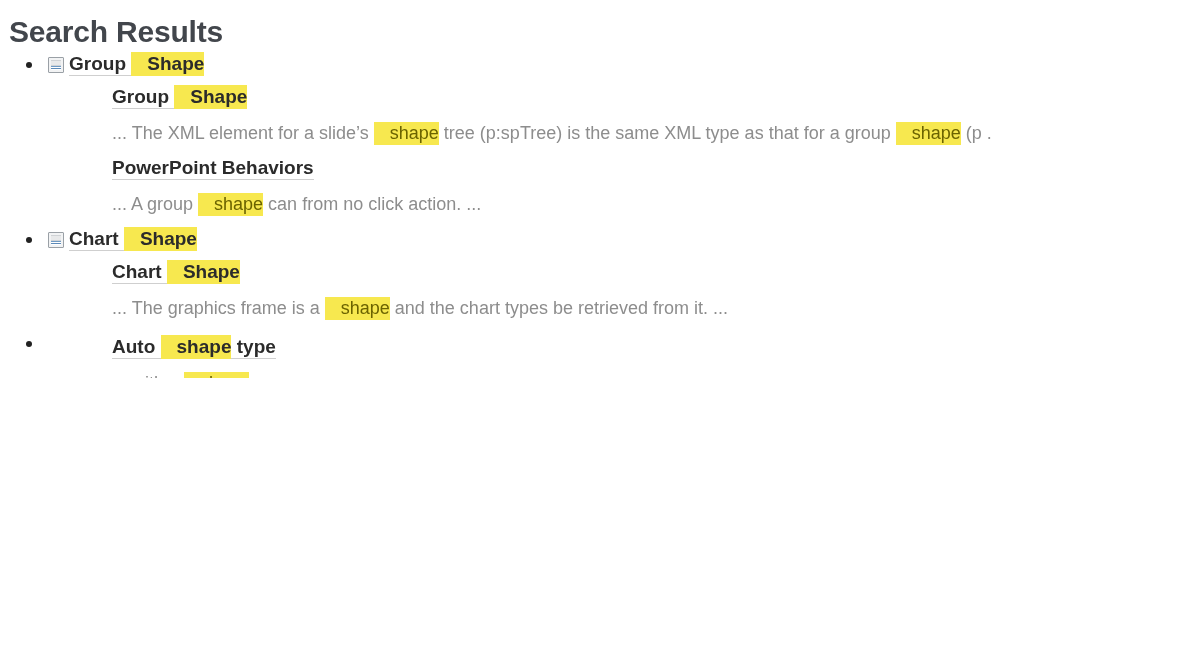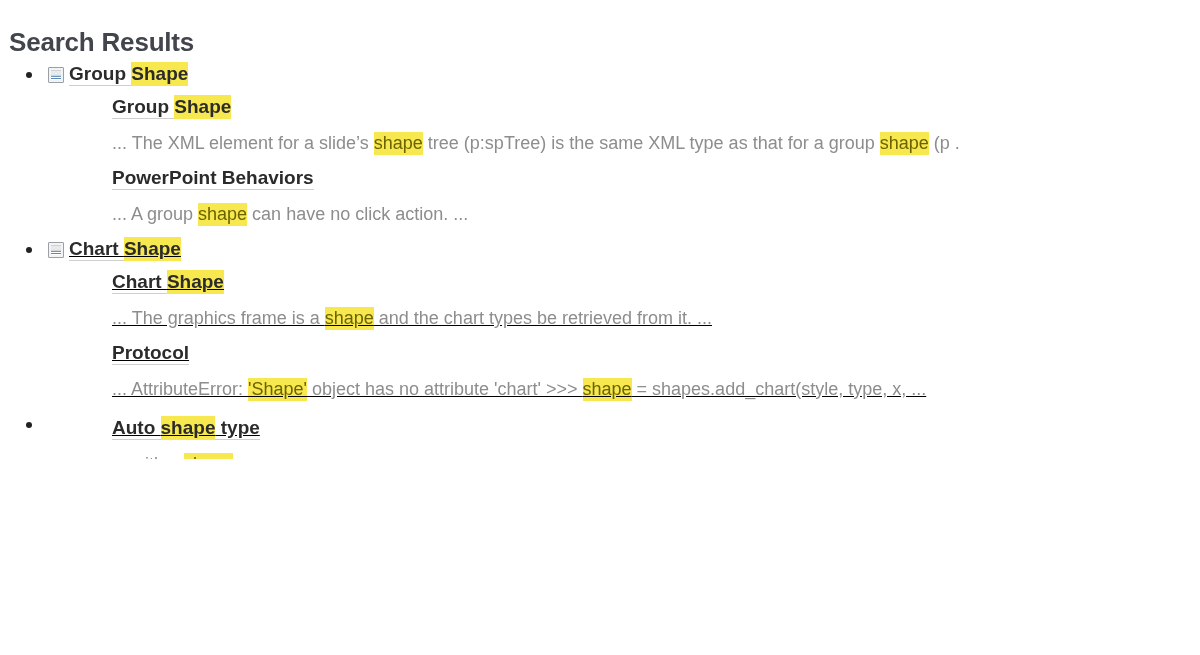--- a/index.html
+++ b/index.html
@@ -19,42 +19,41 @@
     position: relative;
     width: 1200px;
     height: 655px;
     overflow: hidden;
     box-sizing: border-box;
     padding: 0 0 0 0;
   }
 
   .page-title {
     margin: 0;
-    padding: 24px 0 0 9px;
-    font-size: 26px;
+    padding: 14px 0 0 9px;
+    font-size: 30px;
     line-height: 36px;
     font-weight: bold;
     color: #42464c;
     letter-spacing: -0.2px;
   }
 
   ul.results {
     list-style: none;
     margin: 0;
     padding: 0;
   }
 
   li.result-item {
     position: relative;
     margin: 0;
     padding: 0 0 0 48px;
   }
   li.result-item + li.result-item {
     margin-top: 4px;
-    text-decoration: underline;
   }
 
   .bullet-dot {
     position: absolute;
     left: 26px;
     top: 12px;
     width: 6px;
     height: 6px;
     background: #222222;
     border-radius: 50%;
@@ -143,21 +142,21 @@
     font-size: 18px;
     line-height: 34px;
     color: #8d8d8d;
     white-space: nowrap;
     overflow: hidden;
   }
 
   .hl {
     background: #f7e84f;
     color: #6b6300;
-    padding: 1px 0 2px 0;
+    padding: 1px 0 2px 16px;
   }
   .result-link .hl,
   .sub-title .hl {
     color: #2b2b2b;
     background: #f7e84f;
   }
 
   .clip-tail {
     height: 12px;
     overflow: hidden;
@@ -172,36 +171,32 @@
       <li class="result-item">
         <span class="bullet-dot"></span>
         <div class="result-head"><span class="doc-icon"></span><a class="result-link" href="#"><span>Group </span><span class="hl">Shape</span></a></div>
         <div class="sub-results">
           <div class="sub-result">
             <div class="sub-title-row"><a class="sub-title" href="#"><span>Group </span><span class="hl">Shape</span></a></div>
             <div class="snippet"><span>... The XML element for a slide’s </span><span class="hl">shape</span><span> tree (p:spTree) is the same XML type as that for a group </span><span class="hl">shape</span><span> (p .</span></div>
           </div>
           <div class="sub-result">
             <div class="sub-title-row"><a class="sub-title" href="#"><span>PowerPoint Behaviors</span></a></div>
-            <div class="snippet"><span>... A group </span><span class="hl">shape</span><span> can have no click action. ...</span></div>
+            <div class="snippet"><span>... A group </span><span class="hl">shape</span><span> can from no click action. ...</span></div>
           </div>
         </div>
       </li>
       <li class="result-item">
         <span class="bullet-dot"></span>
         <div class="result-head"><span class="doc-icon"></span><a class="result-link" href="#"><span>Chart </span><span class="hl">Shape</span></a></div>
         <div class="sub-results">
           <div class="sub-result">
             <div class="sub-title-row"><a class="sub-title" href="#"><span>Chart </span><span class="hl">Shape</span></a></div>
             <div class="snippet"><span>... The graphics frame is a </span><span class="hl">shape</span><span> and the chart types be retrieved from it. ...</span></div>
           </div>
-          <div class="sub-result">
-            <div class="sub-title-row"><a class="sub-title" href="#"><span>Protocol</span></a></div>
-            <div class="snippet"><span>... AttributeError: </span><span class="hl">'Shape'</span><span> object has no attribute 'chart' &gt;&gt;&gt; </span><span class="hl">shape</span><span> = shapes.add_chart(style, type, x, ...</span></div>
-          </div>
         </div>
       </li>
       <li class="result-item">
         <span class="bullet-dot"></span>
         <div class="sub-results">
           <div class="sub-result">
             <div class="sub-title-row"><a class="sub-title" href="#"><span>Auto </span><span class="hl">shape</span><span> type</span></a></div>
             <div class="snippet clip-tail"><span>... with a </span><span class="hl">shape</span><span> ...</span></div>
           </div>
         </div>

